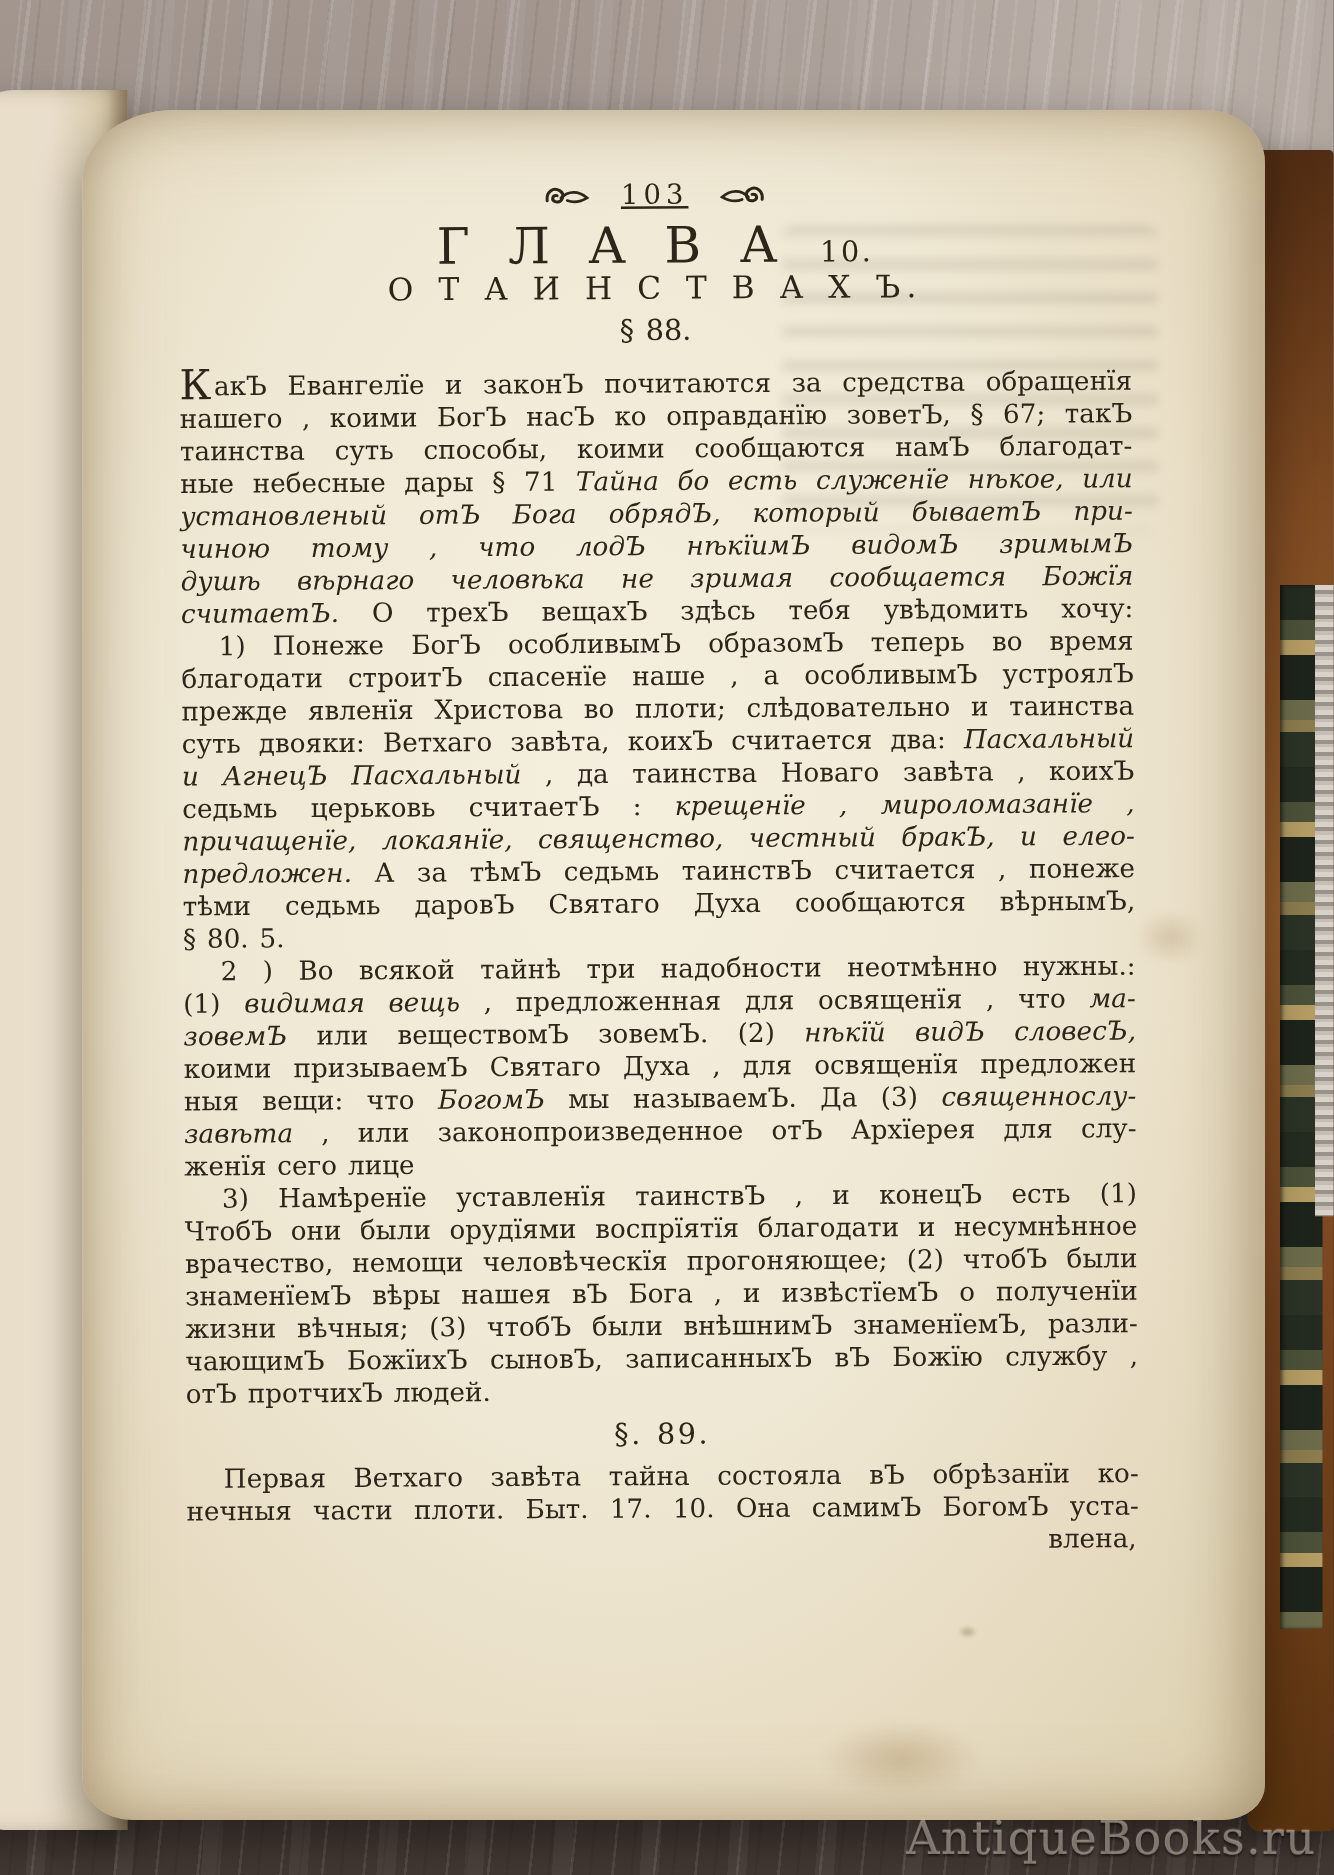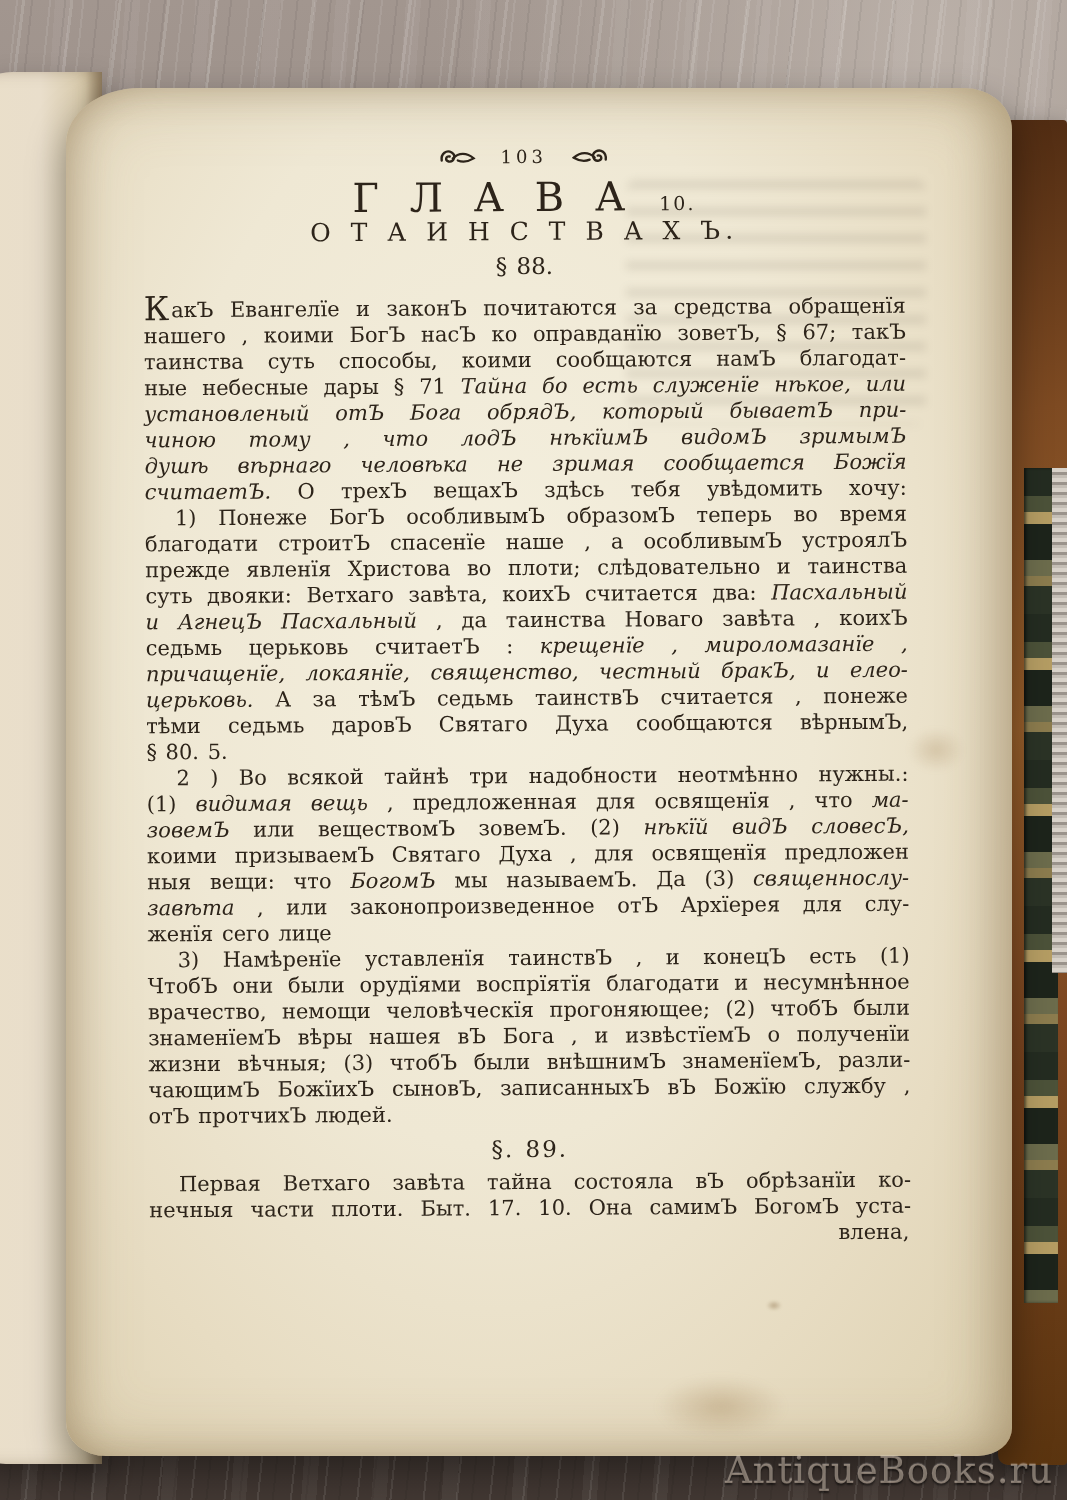--- a/index.html
+++ b/index.html
@@ -53,26 +53,26 @@
     filter:blur(4px);opacity:.42;}
   .stain{position:absolute;border-radius:50%;pointer-events:none;}
   .stain1{left:590px;top:1288px;width:130px;height:62px;background:radial-gradient(rgba(146,110,62,.30),rgba(146,110,62,0) 70%);filter:blur(4px);}
   .stain2{left:842px;top:640px;width:56px;height:44px;background:radial-gradient(rgba(146,110,62,.24),rgba(146,110,62,0) 70%);filter:blur(3px);}
   .stain3{left:700px;top:1212px;width:16px;height:11px;background:radial-gradient(rgba(120,90,50,.38),rgba(120,90,50,0) 70%);filter:blur(1px);}
 
   
   .text-block{position:absolute;left:80px;top:56px;width:762px;color:#2d241a;
     font-size:21px;line-height:26px;transform:rotate(-0.35deg);word-spacing:2px;}
   .orn-row{display:flex;justify-content:center;align-items:center;gap:24px;margin-bottom:14px;}
-  .orn-row .pgnum{font-size:18px;letter-spacing:4px;}
+  .orn-row .pgnum{font-size:22px;letter-spacing:4px;text-decoration:underline;}
   .orn{width:38px;height:22px;}
   .orn.flip{transform:scaleX(-1);}
   .chapter{display:flex;justify-content:center;align-items:baseline;gap:26px;margin-bottom:2px;}
   .chapter .word{font-size:40px;letter-spacing:8px;}
-  .chapter .num{font-size:19px;letter-spacing:2px;}
+  .chapter .num{font-size:23px;letter-spacing:2px;}
   .subtitle{text-align:center;font-size:25px;letter-spacing:5px;margin-bottom:8px;}
   .sec1{text-align:center;font-size:23px;margin-bottom:16px;}
   .section-head{text-align:center;font-size:23px;letter-spacing:2px;margin:9px 0 7px 0;}
   .para{margin:0;}
   .line{white-space:normal;}
   .line.just{text-align:justify;text-align-last:justify;}
   .line.ind{padding-left:30px;}
   .it{font-style:italic;}
   .drop{font-size:33px;line-height:22px;vertical-align:-3px;padding-right:2px;}
   .catchword{text-align:right;padding-right:2px;}
@@ -133,21 +133,21 @@
             <div class="line just"><span class="it">считаетЪ.</span><span> О трехЪ вещахЪ здѣсь тебя увѣдомить хочу:</span></div>
           </div>
           <div class="para">
             <div class="line just ind"><span>1) Понеже БогЪ особливымЪ образомЪ теперь во время</span></div>
             <div class="line just"><span>благодати строитЪ спасенїе наше , а особливымЪ устроялЪ</span></div>
             <div class="line just"><span>прежде явленїя Христова во плоти; слѣдовательно и таинства</span></div>
             <div class="line just"><span>суть двояки: Ветхаго завѣта, коихЪ считается два: </span><span class="it">Пасхальный</span></div>
             <div class="line just"><span class="it">и АгнецЪ Пасхальный</span><span> , да таинства Новаго завѣта , коихЪ</span></div>
             <div class="line just"><span>седьмь церьковь считаетЪ : </span><span class="it">крещенїе , мироломазанїе ,</span></div>
             <div class="line just"><span class="it">причащенїе, локаянїе, священство, честный бракЪ, и елео-</span></div>
-            <div class="line just"><span class="it">церьковь.</span><span> А за тѣмЪ седьмь таинствЪ считается , понеже</span></div>
+            <div class="line just"><span class="it">предложен.</span><span> А за тѣмЪ седьмь таинствЪ считается , понеже</span></div>
             <div class="line just"><span>тѣми седьмь даровЪ Святаго Духа сообщаются вѣрнымЪ,</span></div>
             <div class="line"><span>§ 80. 5.</span></div>
           </div>
           <div class="para">
             <div class="line just ind"><span>2 ) Во всякой тайнѣ три надобности неотмѣнно нужны.:</span></div>
             <div class="line just"><span>(1) </span><span class="it">видимая вещь</span><span> , предложенная для освященїя , что </span><span class="it">ма-</span></div>
             <div class="line just"><span class="it">зовемЪ</span><span> или веществомЪ зовемЪ. (2) </span><span class="it">нѣкїй видЪ словесЪ,</span></div>
             <div class="line just"><span>коими призываемЪ Святаго Духа , для освященїя предложен</span></div>
             <div class="line just"><span>ныя вещи: что </span><span class="it">БогомЪ</span><span> мы называемЪ. Да (3) </span><span class="it">священнослу-</span></div>
             <div class="line just"><span class="it">завѣта</span><span> , или законопроизведенное отЪ Архїерея для слу-</span></div>

